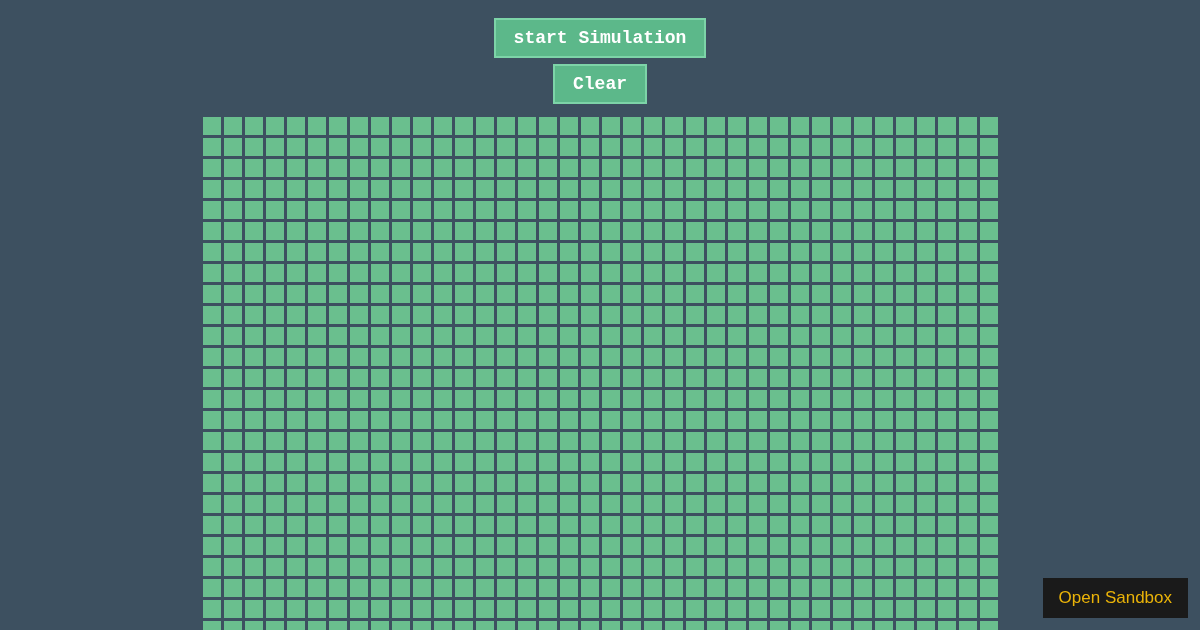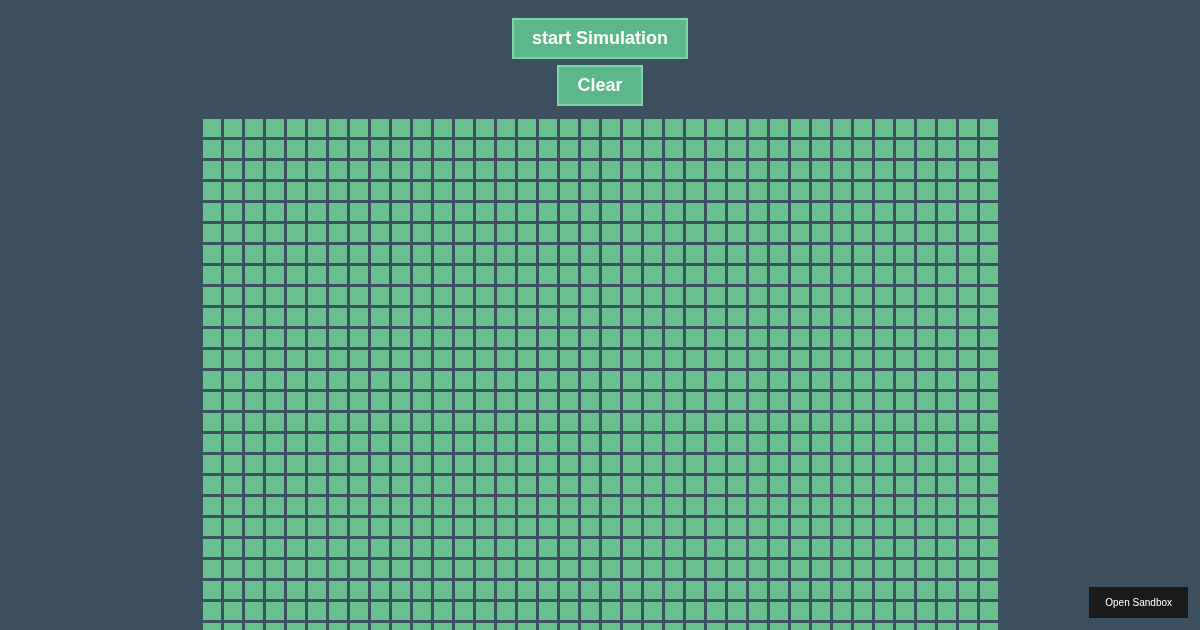--- a/index.html
+++ b/index.html
@@ -29,21 +29,21 @@
     }
 
     .btn {
       background-color: #5cb88a;
       color: white;
       border: 2px solid #7dd4a8;
       font-size: 18px;
       font-weight: bold;
       cursor: pointer;
       padding: 8px 18px;
-      font-family: Liberation Sans, sans-serif;
+      font-family: Liberation Mono, monospace;
     }
 
     #btn-row {
       display: flex;
       gap: 4px;
     }
 
     #grid-container {
       display: grid;
       gap: 3px;
@@ -56,24 +56,24 @@
       height: 18px;
       background-color: #6abf8e;
       cursor: pointer;
     }
 
     #open-sandbox {
       position: absolute;
       bottom: 12px;
       right: 12px;
       background-color: #1a1a1a;
-      color: #ffffff;
+      color: #eab308;
       border: none;
       padding: 10px 16px;
-      font-size: 10px;
+      font-size: 17px;
       font-family: Arial, sans-serif;
       cursor: pointer;
     }
   </style>
 </head>
 <body>
 
 <div id="controls">
   <button class="btn">start Simulation</button>
   <div id="btn-row">

